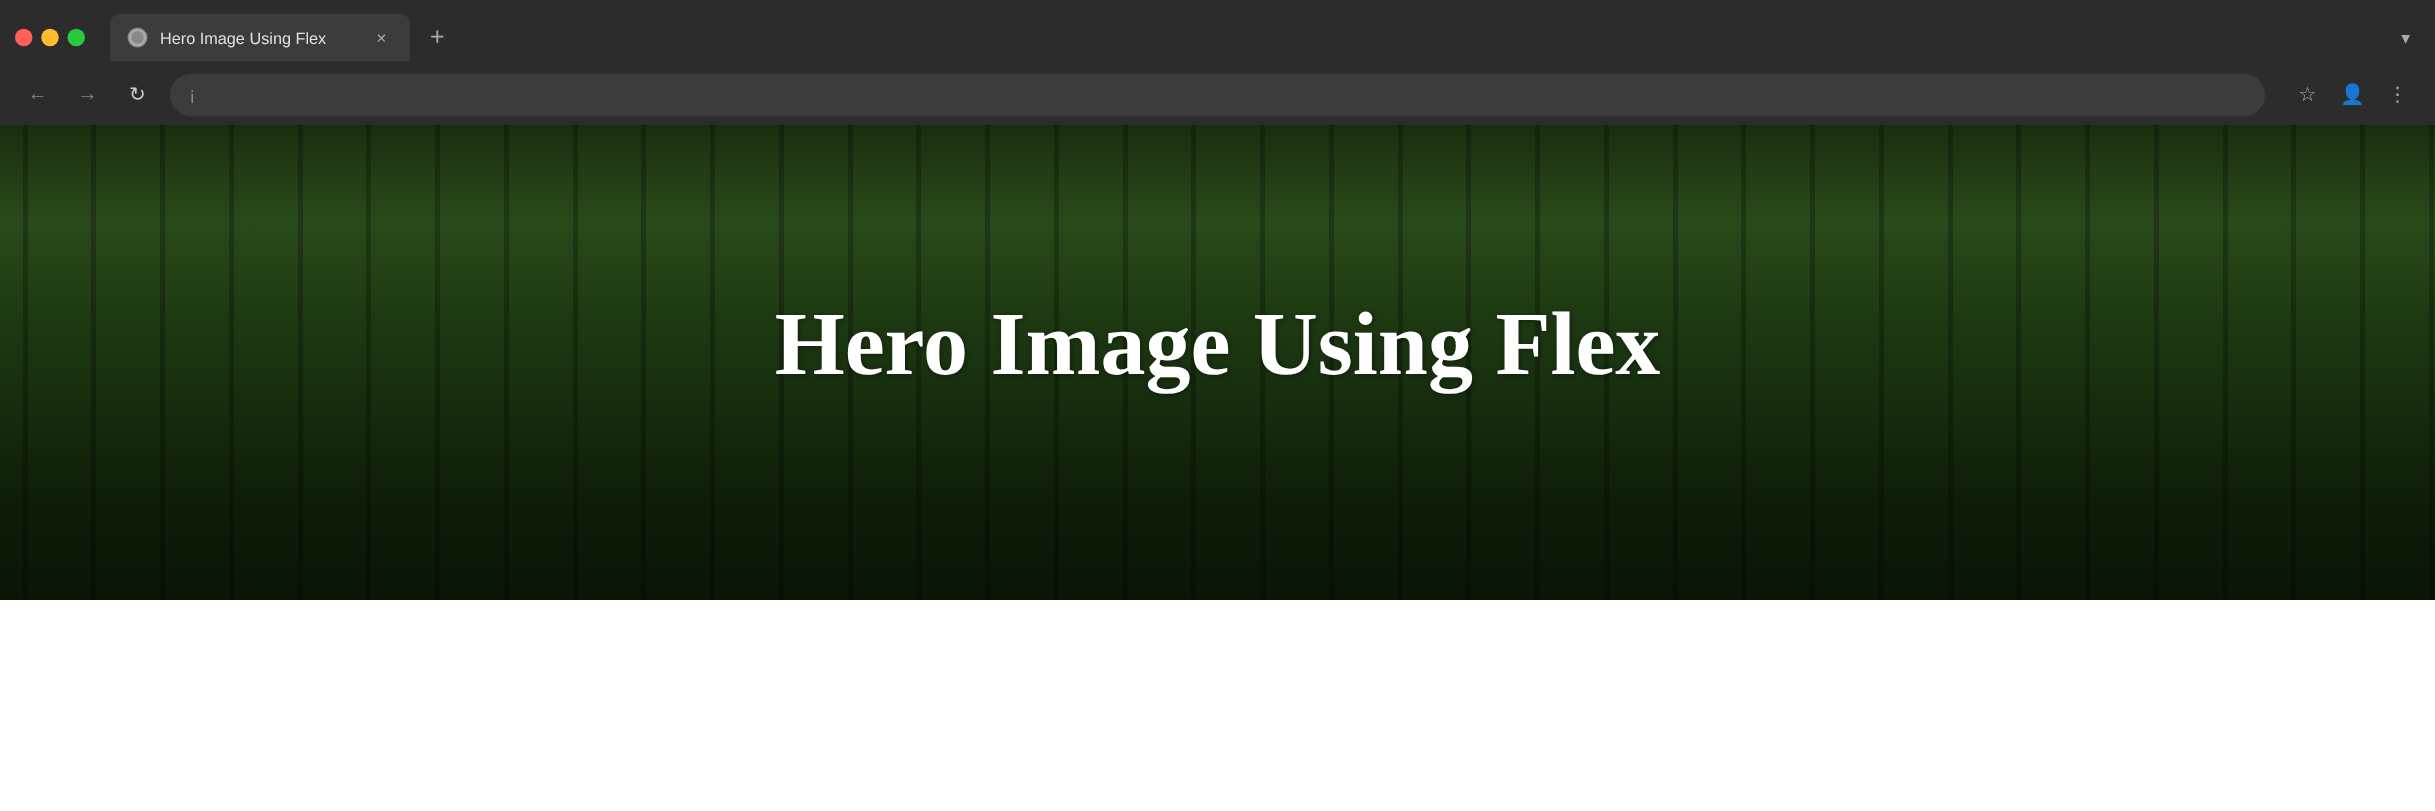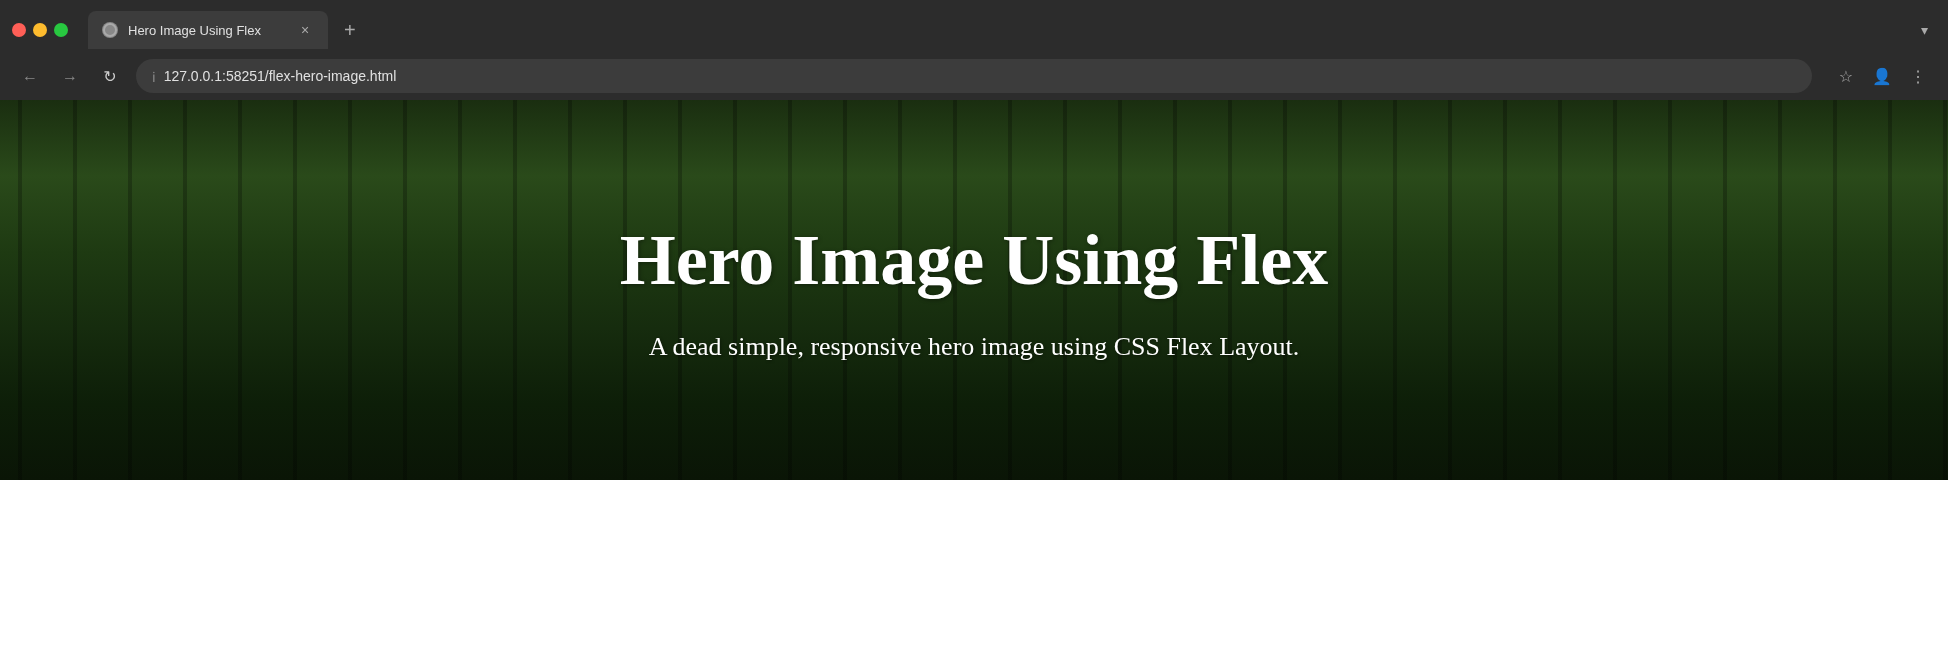--- a/index.html
+++ b/index.html
@@ -279,38 +279,36 @@
     <div class="address-bar-row">
 
       <span class="nav-btn">←</span>
 
       <span class="nav-btn">→</span>
 
       <span class="nav-btn active">↻</span>
 
       <div class="address-bar">
         <span class="address-info-icon">ℹ</span>
-        <span class="address-text">127.0.0.1:58251/flex-hero-image.html</span>
       </div>
 
       <div class="toolbar-actions">
         <span class="toolbar-icon">☆</span>
         <span class="toolbar-icon">👤</span>
         <span class="toolbar-icon">⋮</span>
       </div>
 
     </div>
   </div>
 
   <div>
 
     <div class="hero">
       <div class="hero-bg"></div>
       <div class="hero-content">
         <h1 class="hero-heading">Hero Image Using Flex</h1>
-        <p class="hero-subtext">A dead simple, responsive hero image using CSS Flex Layout.</p>
       </div>
     </div>
 
     <div class="below-hero"></div>
 
   </div>
 </div>
 
 </body></html>

